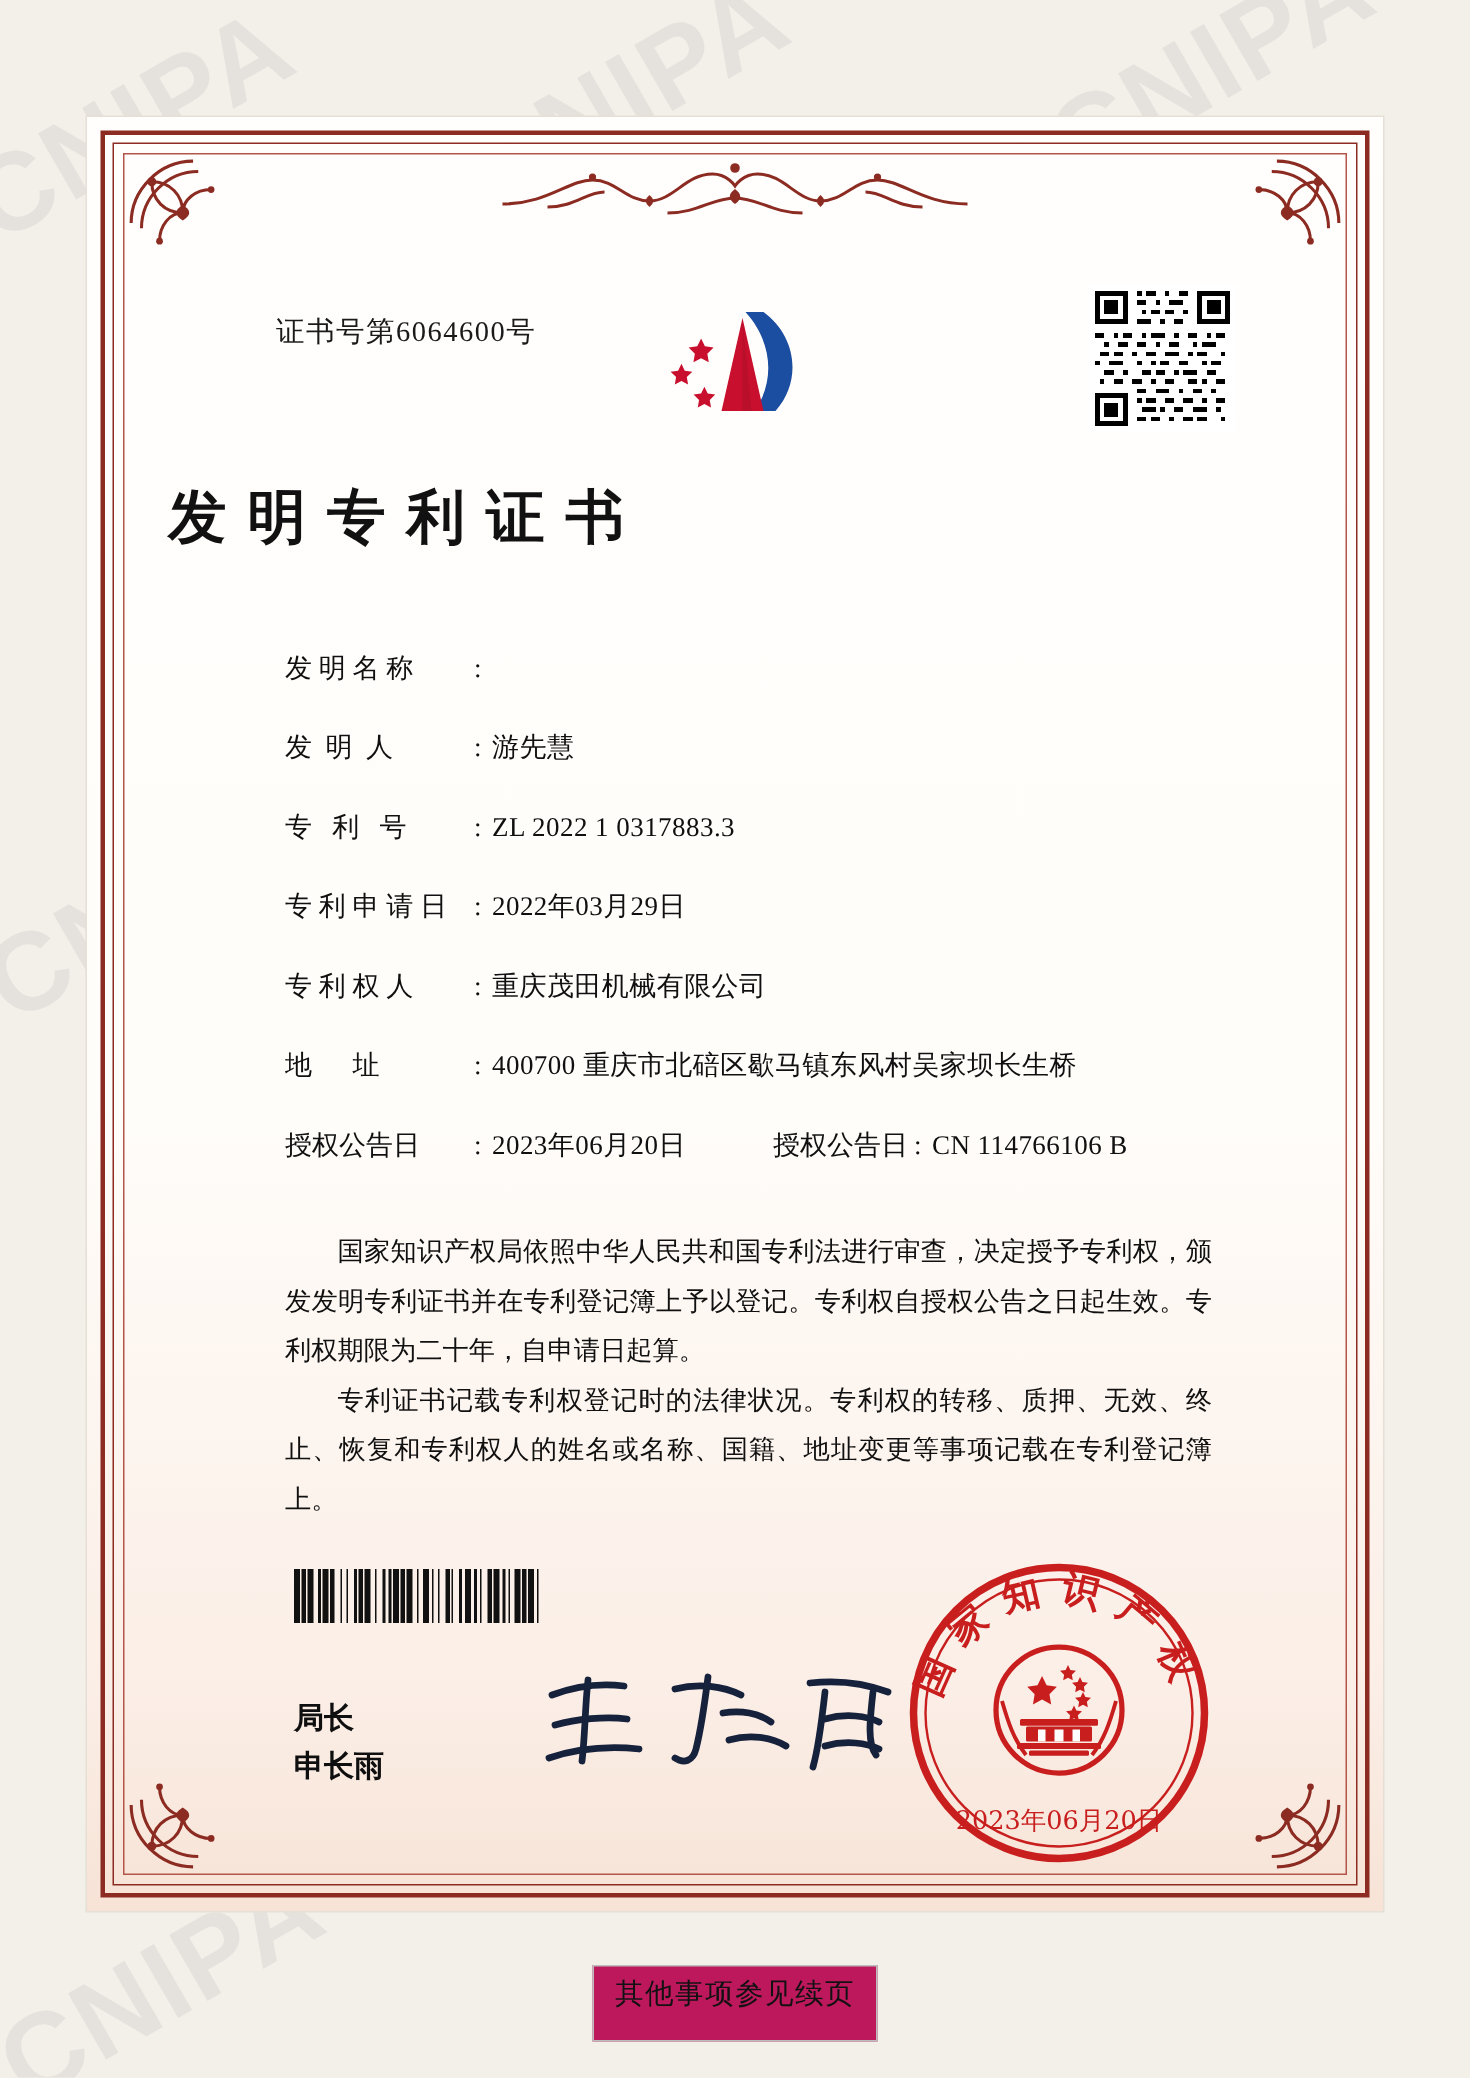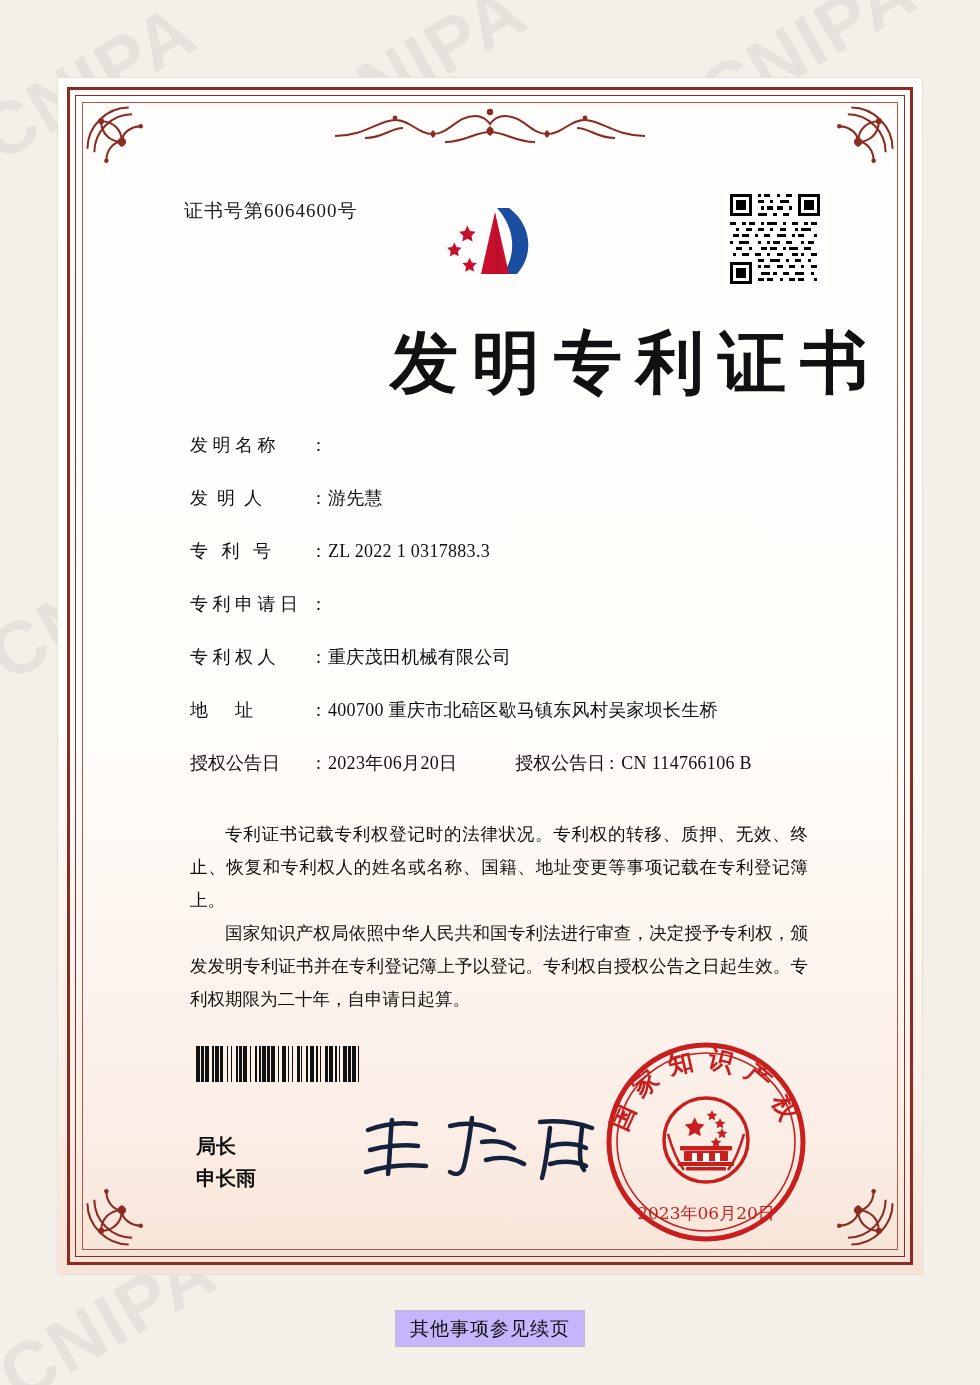--- a/index.html
+++ b/index.html
@@ -57,40 +57,40 @@
   .top-orn{
     position:absolute;left:50%;top:12px;transform:translateX(-50%);
     width:330px;height:60px;color:#8c2b22;
   }
   .top-orn svg{width:100%;height:100%;display:block;}
 
   
   .content{position:absolute;inset:40px;}
 
   .cert-no{
-    position:absolute;left:86px;top:80px;
+    position:absolute;left:86px;top:90px;
     font-size:19px;color:#1a1a1a;letter-spacing:1px;
   }
 
   .qr{
     position:absolute;right:58px;top:72px;
     width:98px;height:98px;background:#fff;padding:4px;box-sizing:border-box;
   }
   .qr svg{display:block;width:100%;height:100%;}
 
   .logo{
     position:absolute;left:50%;top:82px;transform:translateX(-50%);
     width:170px;height:110px;
   }
   .logo svg{display:block;width:100%;height:100%;}
 
   .title{
     position:absolute;left:0;right:0;top:200px;
-    text-align:right;
-    font-size:68px;font-weight:700;letter-spacing:14px;
+    text-align:left;
+    font-size:39px;font-weight:700;letter-spacing:14px;
     color:#111;
     font-family:Liberation Mono, monospace;
     text-indent:14px;
   }
 
   .fields{position:absolute;left:92px;right:70px;top:315px;}
   .row{
     display:flex;align-items:baseline;
     margin-bottom:29px;
     font-size:18px;color:#101010;
@@ -142,23 +142,23 @@
     text-align:center;font-size:17px;color:#101010;
   }
 
   .footer-note{
     position:absolute;left:0;right:0;top:1310px;
     text-align:center;
   }
   .footer-note span{
     display:inline-block;
     font-size:19px;color:#111;letter-spacing:1px;
-    padding:5px 14px 4px;
+    padding:5px 14px 18px;
     border:1px solid #bdbdbd;
-    background:#c4b5fd;
+    background:#be185d;
   }
 </style>
 </head>
 <body>
 
 <div class="wm" style="left:-30px;top:40px;font-size:74px;">CNIPA</div>
 <div class="wm" style="left:300px;top:20px;font-size:74px;">CNIPA</div>
 <div class="wm" style="left:690px;top:0px;font-size:74px;">CNIPA</div>
 <div class="wm" style="left:-20px;top:560px;font-size:74px;">CNIPA</div>
 <div class="wm" style="left:590px;top:380px;font-size:74px;">CNIPA</div>
@@ -392,20 +392,21 @@
         <span class="val">游先慧</span>
       </div>
       <div class="row">
         <span class="lbl">专   利   号</span>
         <span class="colon">:</span>
         <span class="val">ZL 2022 1 0317883.3</span>
       </div>
       <div class="row">
         <span class="lbl">专 利 申 请 日</span>
         <span class="colon">:</span>
+        <span class="val">2022年03月29日</span>
       </div>
       <div class="row">
         <span class="lbl">专 利 权 人</span>
         <span class="colon">:</span>
         <span class="val">重庆茂田机械有限公司</span>
       </div>
       <div class="row">
         <span class="lbl">地      址</span>
         <span class="colon">:</span>
         <span class="val">400700 重庆市北碚区歇马镇东风村吴家坝长生桥</span>
@@ -414,22 +415,22 @@
         <span class="lbl">授权公告日</span>
         <span class="colon">:</span>
         <span class="val">2023年06月20日</span>
         <span class="lbl2">授权公告日</span>
         <span class="colon">:</span>
         <span class="val">CN 114766106 B</span>
       </div>
     </div>
 
     <div class="para">
+      <p>国家知识产权局依照中华人民共和国专利法进行审查，决定授予专利权，颁发发明专利证书并在专利登记簿上予以登记。专利权自授权公告之日起生效。专利权期限为二十年，自申请日起算。</p>
       <p>专利证书记载专利权登记时的法律状况。专利权的转移、质押、无效、终止、恢复和专利权人的姓名或名称、国籍、地址变更等事项记载在专利登记簿上。</p>
-      <p>国家知识产权局依照中华人民共和国专利法进行审查，决定授予专利权，颁发发明专利证书并在专利登记簿上予以登记。专利权自授权公告之日起生效。专利权期限为二十年，自申请日起算。</p>
     </div>
 
     <div class="barcode">
         <i style="width:4.050000000000001px;background:#111"></i>
         <i style="width:1.35px;background:transparent"></i>
         <i style="width:2.7px;background:#111"></i>
         <i style="width:1.35px;background:transparent"></i>
         <i style="width:4.050000000000001px;background:#111"></i>
         <i style="width:2.7px;background:transparent"></i>
         <i style="width:1.35px;background:#111"></i>

